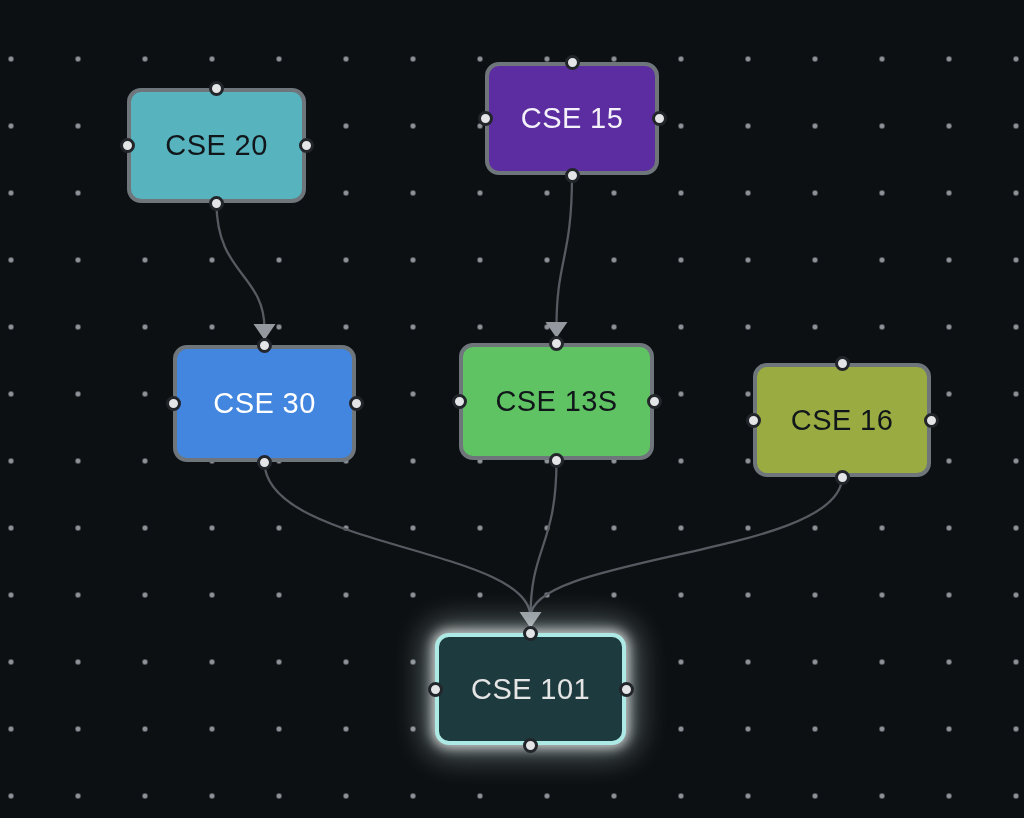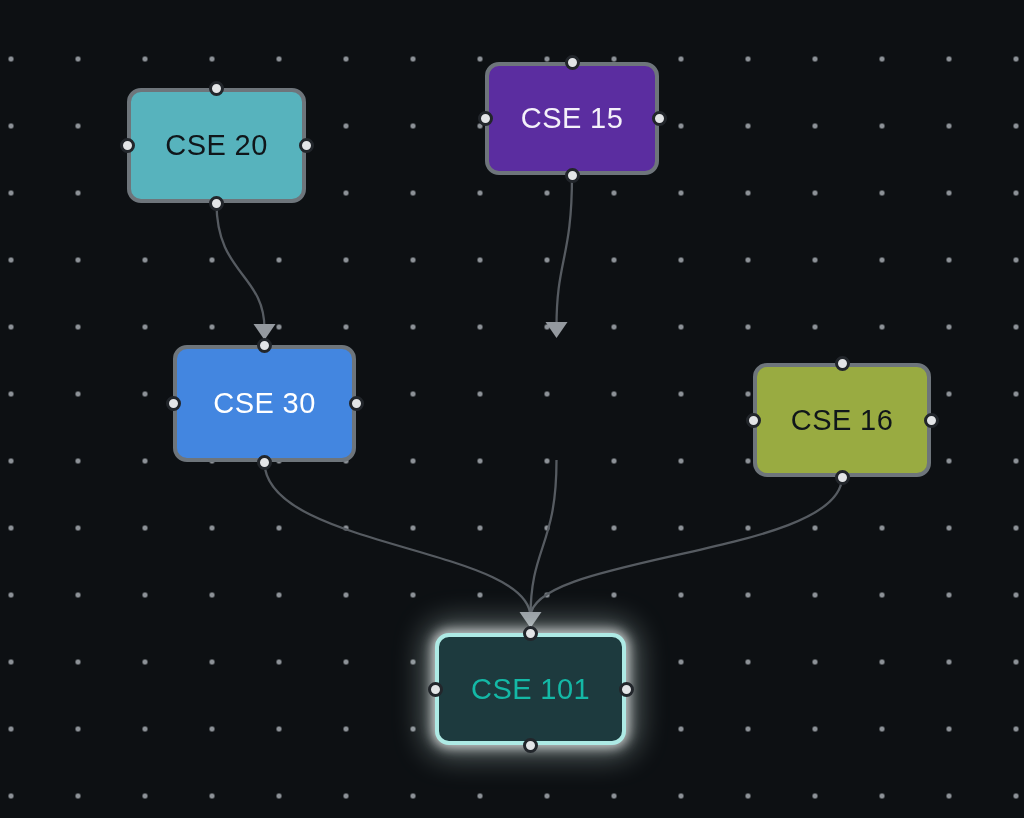--- a/index.html
+++ b/index.html
@@ -62,28 +62,35 @@
         <div class="handle h-bottom" style="background: rgb(227, 229, 231); border-color: rgb(34, 38, 43);"></div>
         <div class="handle h-left" style="background: rgb(227, 229, 231); border-color: rgb(34, 38, 43);"></div>
       </div>
       <div class="node" style="left: 173px; top: 345px; width: 183px; height: 117px; background: rgb(67, 134, 224); color: rgb(255, 255, 255); border-color: rgb(110, 117, 123); text-align: right;">
         <span class="node-label">CSE 30</span>
         <div class="handle h-top" style="background: rgb(227, 229, 231); border-color: rgb(34, 38, 43);"></div>
         <div class="handle h-right" style="background: rgb(227, 229, 231); border-color: rgb(34, 38, 43);"></div>
         <div class="handle h-bottom" style="background: rgb(227, 229, 231); border-color: rgb(34, 38, 43);"></div>
         <div class="handle h-left" style="background: rgb(227, 229, 231); border-color: rgb(34, 38, 43);"></div>
       </div>
+      <div class="node" style="left: 459px; top: 343px; width: 195px; height: 117px; background: rgb(96, 195, 99); color: rgb(16, 22, 26); border-color: rgb(110, 117, 123);">
+        <span class="node-label">CSE 13S</span>
+        <div class="handle h-top" style="background: rgb(227, 229, 231); border-color: rgb(34, 38, 43);"></div>
+        <div class="handle h-right" style="background: rgb(227, 229, 231); border-color: rgb(34, 38, 43);"></div>
+        <div class="handle h-bottom" style="background: rgb(227, 229, 231); border-color: rgb(34, 38, 43);"></div>
+        <div class="handle h-left" style="background: rgb(227, 229, 231); border-color: rgb(34, 38, 43);"></div>
+      </div>
       <div class="node" style="left: 753px; top: 363px; width: 178px; height: 114px; background: rgb(153, 171, 65); color: rgb(16, 22, 26); border-color: rgb(110, 117, 123);">
         <span class="node-label">CSE 16</span>
         <div class="handle h-top" style="background: rgb(227, 229, 231); border-color: rgb(34, 38, 43);"></div>
         <div class="handle h-right" style="background: rgb(227, 229, 231); border-color: rgb(34, 38, 43);"></div>
         <div class="handle h-bottom" style="background: rgb(227, 229, 231); border-color: rgb(34, 38, 43);"></div>
         <div class="handle h-left" style="background: rgb(227, 229, 231); border-color: rgb(34, 38, 43);"></div>
       </div>
-      <div class="node selected" style="left: 435px; top: 633px; width: 191px; height: 112px; background: rgb(29, 58, 62); color: #14b8a6; border-color: rgb(174, 234, 229);">
+      <div class="node selected" style="left: 435px; top: 633px; width: 191px; height: 112px; background: rgb(29, 58, 62); color: #e5e5e5; border-color: rgb(174, 234, 229);">
         <span class="node-label">CSE 101</span>
         <div class="handle h-top" style="background: rgb(227, 229, 231); border-color: rgb(34, 38, 43);"></div>
         <div class="handle h-right" style="background: rgb(227, 229, 231); border-color: rgb(34, 38, 43);"></div>
         <div class="handle h-bottom" style="background: rgb(227, 229, 231); border-color: rgb(34, 38, 43);"></div>
         <div class="handle h-left" style="background: rgb(227, 229, 231); border-color: rgb(34, 38, 43);"></div>
       </div>
     </div>
 </div>
 
 </body></html>

